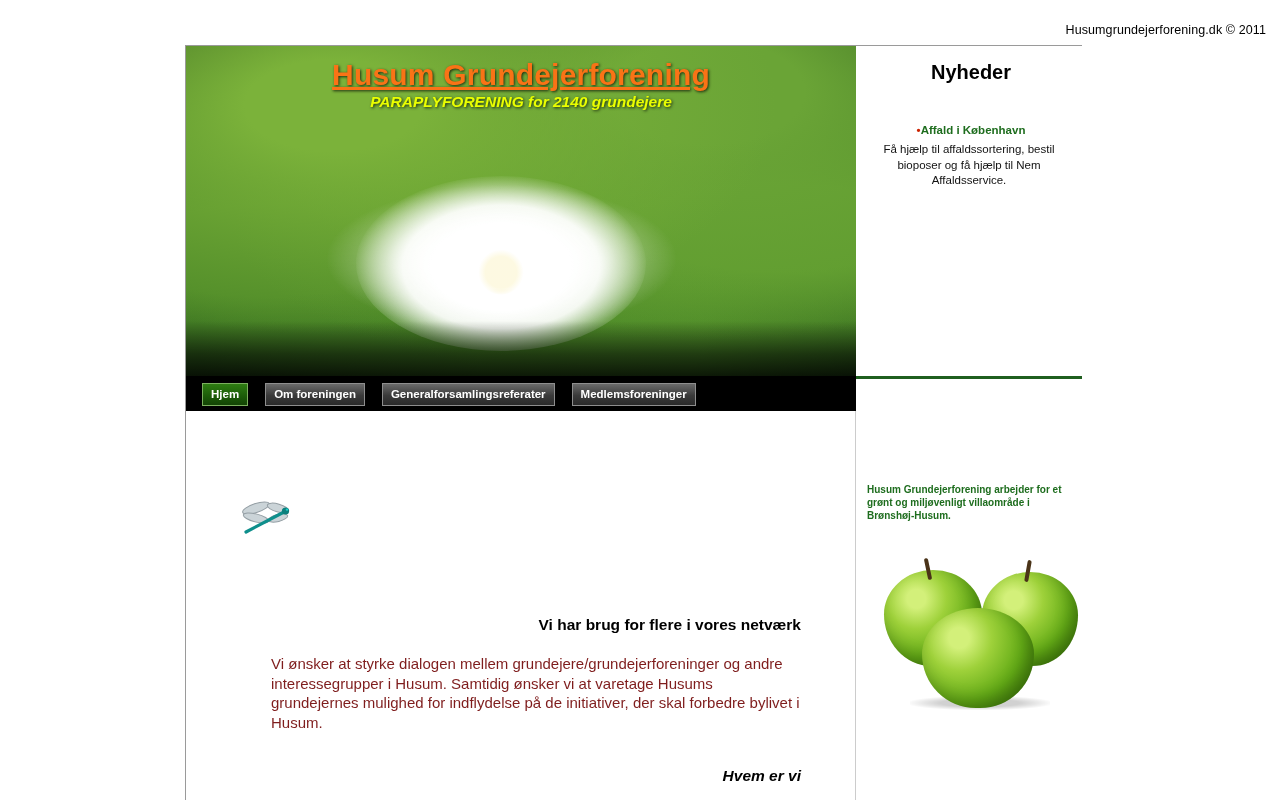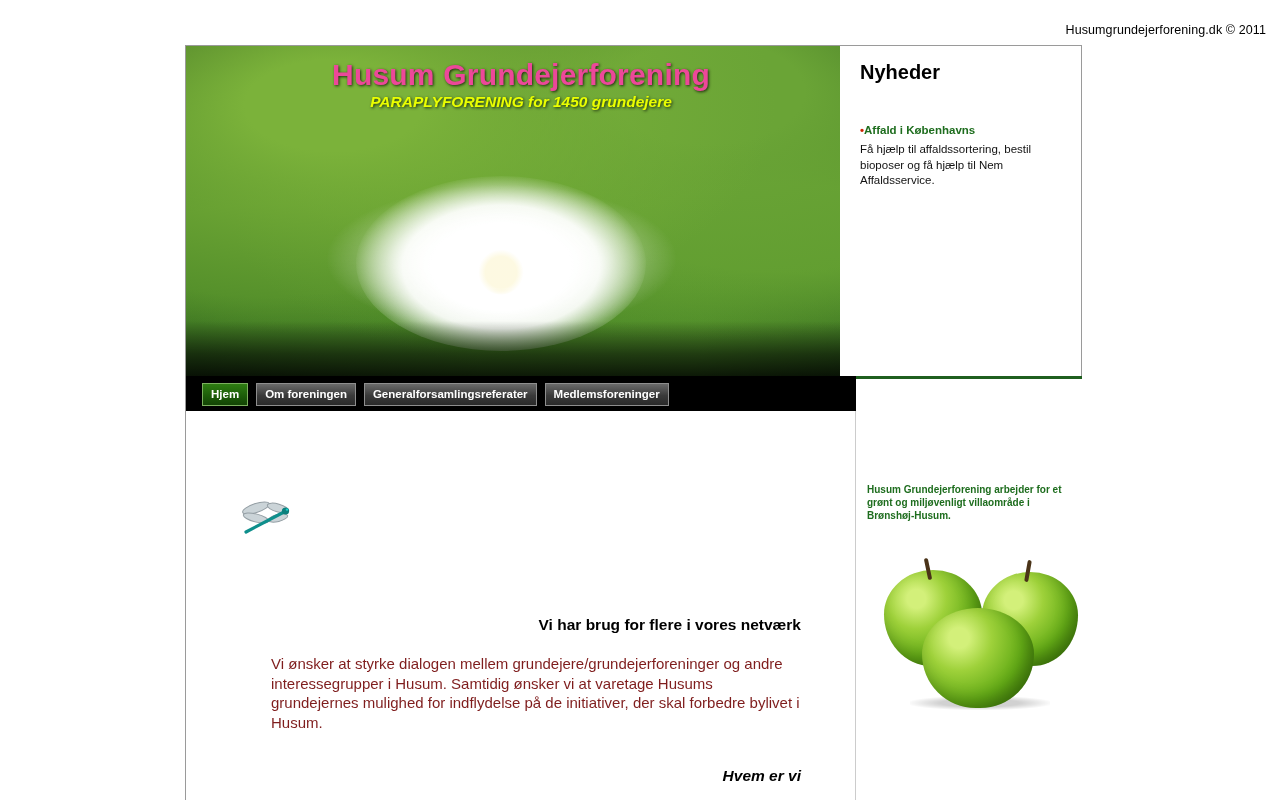--- a/index.html
+++ b/index.html
@@ -92,47 +92,49 @@
   }
 
   .banner-title {
     position: absolute;
     left: 0;
     top: 12px;
     width: 670px;
     text-align: center;
     font-size: 30px;
     font-weight: bold;
-    color: #ec4899;
+    color: #f97316;
     text-shadow: 1px 1px 3px rgba(0,0,0,0.75);
     letter-spacing: 0.2px;
+    text-decoration: underline;
   }
   .banner-sub {
     position: absolute;
     left: 0;
     top: 47px;
     width: 670px;
     text-align: center;
     font-size: 15.5px;
     font-weight: bold;
     font-style: italic;
     color: #eaff00;
     text-shadow: 1px 1px 3px rgba(0,0,0,0.75);
   }
 
   
   .news {
     position: absolute;
-    left: 654px;
+    left: 670px;
     top: 0;
     width: 226px;
     height: 330px;
     background: #ffffff;
     border-left: 1px solid #ffffff;
-    padding: 0 16px;
+    padding: 0 9px;
+    text-align: center;
   }
   .news h2 {
     margin: 15px 0 0 3px;
     font-size: 20px;
     color: #000000;
     font-weight: bold;
   }
   .news-item { margin-top: 12px; padding-left: 3px; }
   .news-bullet-line {
     font-size: 11.5px;
@@ -167,21 +169,21 @@
     width: 226px;
     height: 35px;
     background: #ffffff;
     border-top: 3px solid #1f5f1f;
   }
   .nav-items {
     position: absolute;
     left: 16px;
     top: 7px;
     display: flex;
-    gap: 8px;
+    gap: 17px;
   }
   .nav-item {
     font-size: 11.5px;
     font-weight: bold;
     color: #ffffff;
     padding: 4px 8px 5px 8px;
     background: linear-gradient(180deg, #6a6a6a 0%, #3a3a3a 55%, #2a2a2a 100%);
     border: 1px solid #8e8e8e;
     cursor: pointer;
     white-space: nowrap;
@@ -288,30 +290,30 @@
   <div class="copyright">Husumgrundejerforening.dk © 2011</div>
 
   <div class="frame">
 
     <div class="banner">
       <div class="photo">
         <div class="lily"></div>
         <div class="pad-dark"></div>
       </div>
       <div class="banner-title">Husum Grundejerforening</div>
-      <div class="banner-sub">PARAPLYFORENING for 1450 grundejere</div>
+      <div class="banner-sub">PARAPLYFORENING for 2140 grundejere</div>
     </div>
 
     <div class="news">
       <h2>Nyheder</h2>
 
 
       <div class="news-item news-item-2">
         <div class="news-bullet-line">
-          <span class="dot">•</span><span>Affald i Københavns</span>
+          <span class="dot">•</span><span>Affald i København</span>
         </div>
         <div class="news-body">Få hjælp til affaldssortering, bestil bioposer og få hjælp til Nem Affaldsservice.</div>
       </div>
     </div>
 
     <div class="navbar">
       <div class="nav-items">
         <div class="nav-item active">Hjem</div>
         <div class="nav-item">Om foreningen</div>
         <div class="nav-item">Generalforsamlingsreferater</div>

